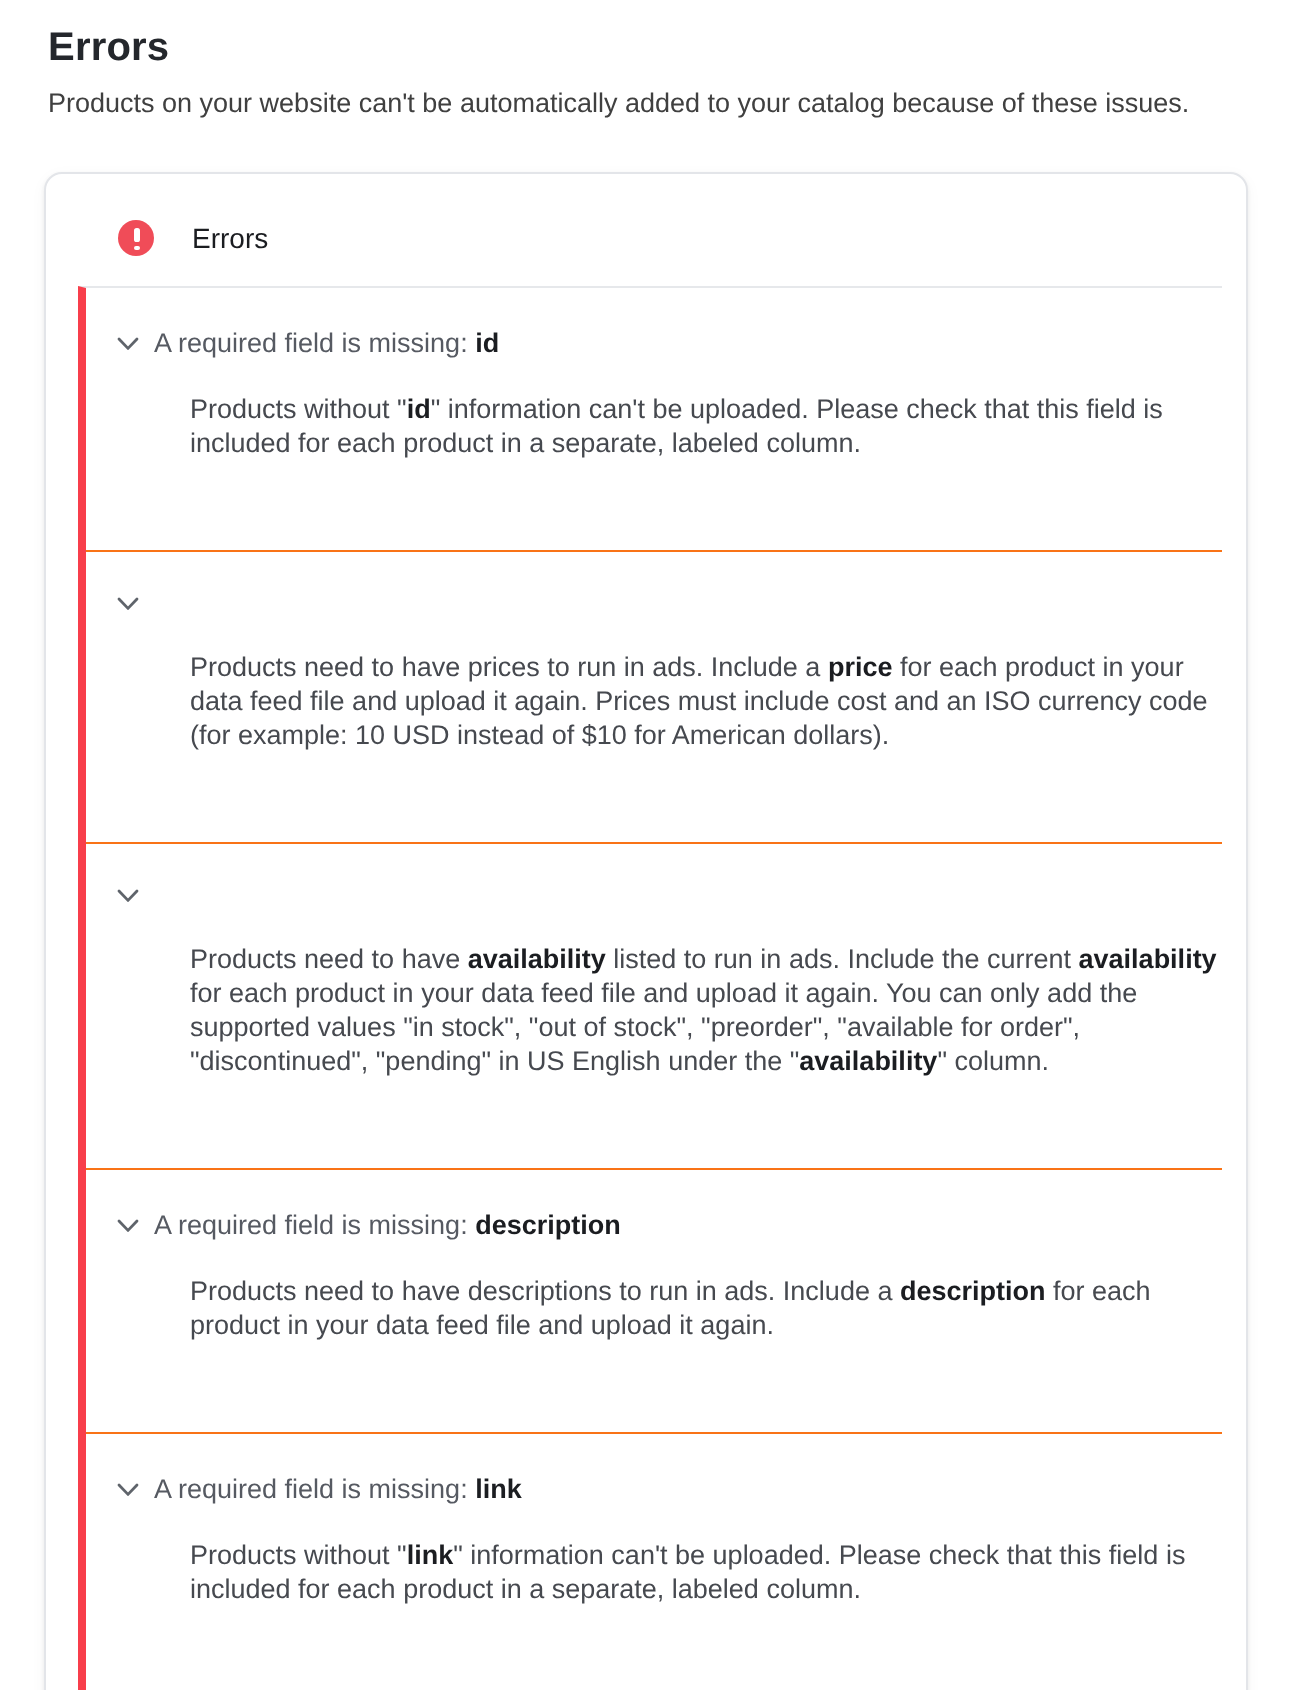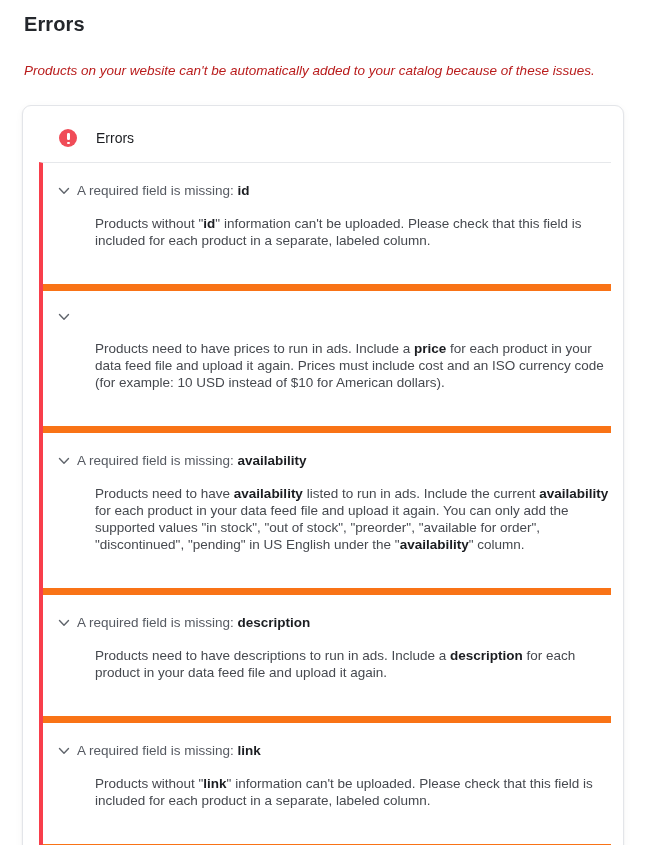--- a/index.html
+++ b/index.html
@@ -14,25 +14,24 @@
   .page { padding: 13px 22px 22px 22px; }
 
   .page-title {
     font-size: 20px;
     font-weight: 700;
     color: #24272c;
     letter-spacing: 0.1px;
     padding-left: 2px;
   }
   .page-subtitle {
-    margin-top: 27px;
+    margin-top: 8px;
     font-size: 13.5px;
-    color: #b91c1c;
+    color: #404040;
     padding-left: 2px;
-    font-style: italic;
   }
 
   .card {
     margin-top: 27px;
     background: #ffffff;
     border: 1px solid #e3e5e9;
     border-radius: 9px;
     box-shadow: 0 1px 2px rgba(0,0,0,0.07), 0 2px 8px rgba(0,0,0,0.04);
   }
 
@@ -70,22 +69,22 @@
     font-size: 14px;
     color: #1b1d21;
   }
 
   .error-list {
     margin: 0 12px 16px 16px;
     border-top: 1px solid #e6e8eb;
     border-left: 4px solid #f83e4b;
   }
   .error-item {
-    padding: 19px 0 35px 14px;
-    border-bottom: 7px solid #f97316;
+    padding: 19px 0 45px 14px;
+    border-bottom: 1px solid #f97316;
   }
   .item-head {
     display: flex;
     align-items: center;
     cursor: pointer;
   }
   .chevron {
     width: 14px; height: 14px;
     flex: 0 0 14px;
     display: inline-flex;
@@ -148,21 +147,20 @@
     <p class="item-body"><span>Products need to have prices to run in ads. Include a </span><b>price</b><span> for each product in your data feed file and upload it again. Prices must include cost and an ISO currency code (for example: 10 USD instead of $10 for American dollars).</span></p>
   </div>
 
   <div class="error-item">
     <div class="item-head">
       <span class="chevron">
         <svg viewBox="0 0 14 14" width="14" height="14">
           <path d="M2.5 4.5 L7 9.2 L11.5 4.5" fill="none" stroke="#5f646b" stroke-width="1.4" stroke-linecap="round" stroke-linejoin="round"></path>
         </svg>
       </span>
-      <span class="item-title"><span class="t-prefix">A required field is missing: </span><b class="t-field">availability</b></span>
     </div>
     <p class="item-body"><span>Products need to have </span><b>availability</b><span> listed to run in ads. Include the current </span><b>availability</b><span> for each product in your data feed file and upload it again. You can only add the supported values "in stock", "out of stock", "preorder", "available for order", "discontinued", "pending" in US English under the "</span><b>availability</b><span>" column.</span></p>
   </div>
 
   <div class="error-item">
     <div class="item-head">
       <span class="chevron">
         <svg viewBox="0 0 14 14" width="14" height="14">
           <path d="M2.5 4.5 L7 9.2 L11.5 4.5" fill="none" stroke="#5f646b" stroke-width="1.4" stroke-linecap="round" stroke-linejoin="round"></path>
         </svg>

